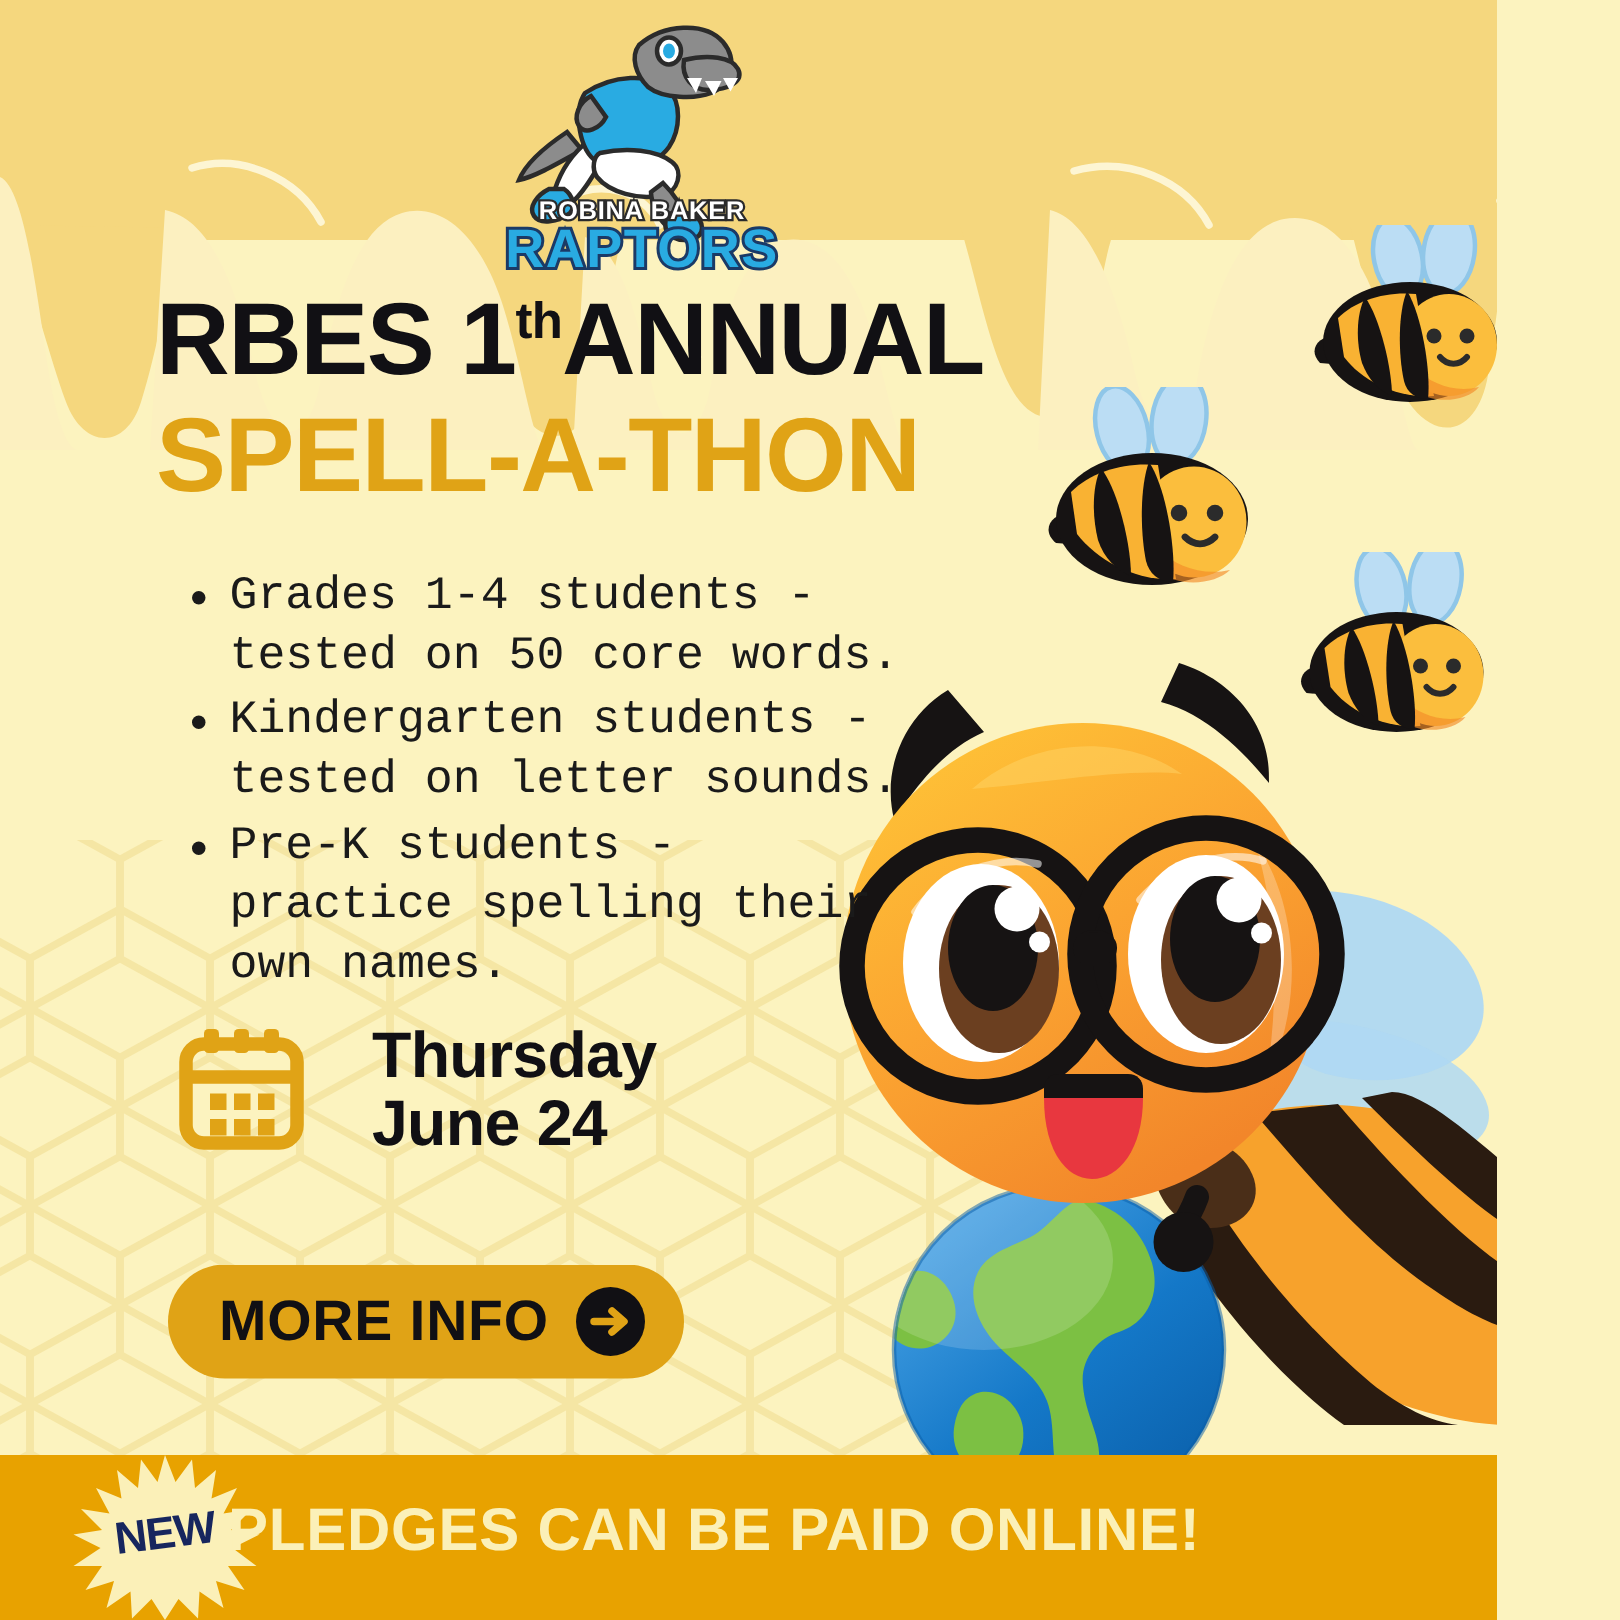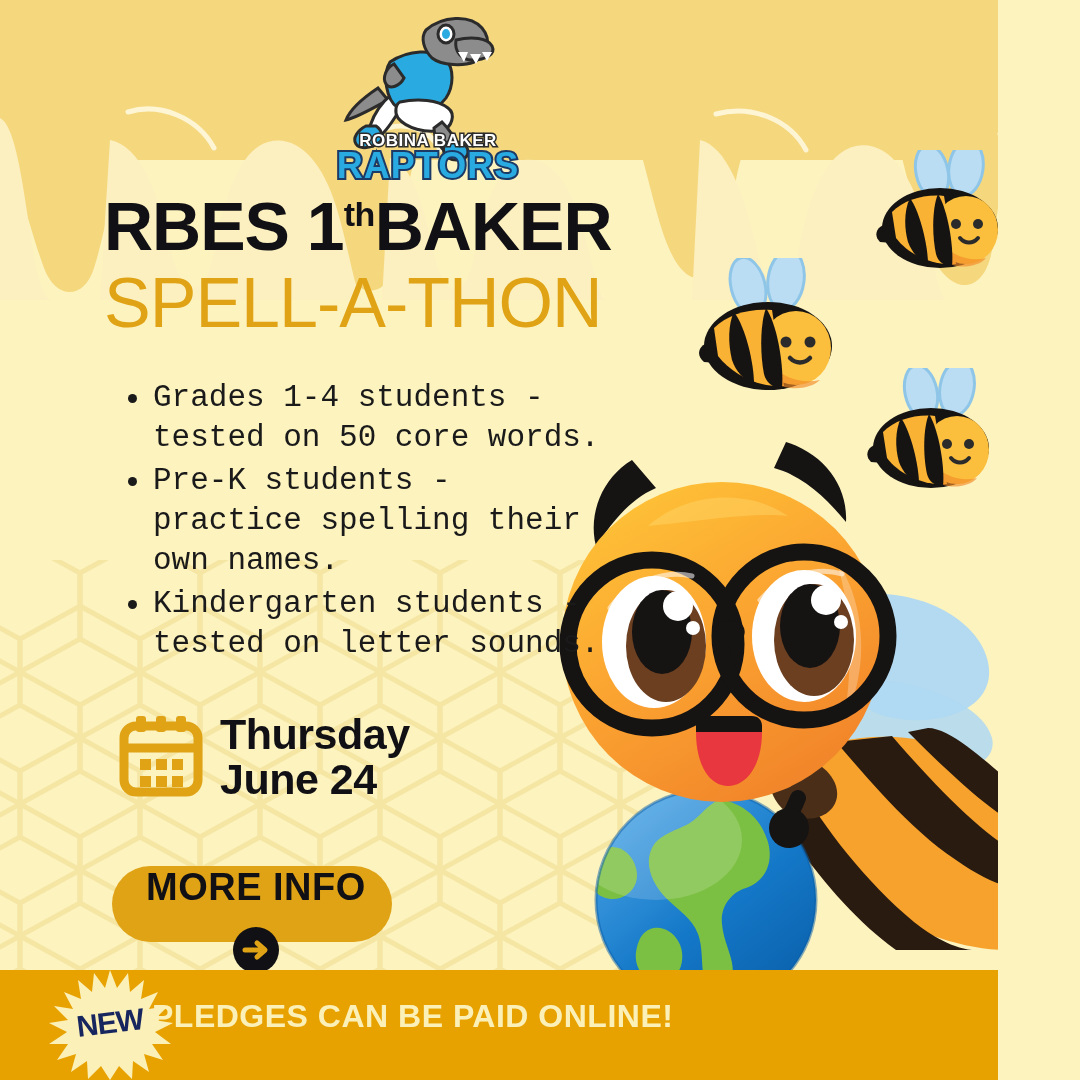--- a/index.html
+++ b/index.html
@@ -18,63 +18,63 @@
   .logo { position:absolute; left:330px; top:2px; width:200px; height:180px; }
 
   
   .headline { position:absolute; left:104px; top:192px; width:700px; }
   .h-line1 {
     font-size:68px; font-weight:bold; color:#111014;
     letter-spacing:-1px; line-height:1.0; white-space:nowrap;
   }
   .sup { font-size:34px; vertical-align:super; font-weight:bold; letter-spacing:-0.5px;}
   .h-line2 {
-    font-size:70px; font-weight:normal; color:#E0A316;
+    font-size:70px; font-weight:bold; color:#E0A316;
     letter-spacing:-1px; line-height:1.08; margin-top:6px; white-space:nowrap;
   }
 
   
   .bullets { position:absolute; left:128px; top:378px; width:490px; }
   .bullet { display:flex; align-items:flex-start; margin-bottom:4px;font-family:Liberation Mono, monospace; }
   .dot {
     width:9px; height:9px; border-radius:50%; background:#1a1a1a;
     margin:16px 16px 0 0; flex:0 0 auto;
   }
   .btext { font-size:31px; line-height:1.28; color:#1a1a1a; font-weight:400; }
 
   
-  .dateblock { position:absolute; left:118px; top:712px; display:flex; align-items:center; }
+  .dateblock { position:absolute; left:118px; top:682px; display:flex; align-items:center;gap:28px; }
   .cal-icon { width:86px; height:86px; flex:0 0 auto; margin-right:16px; }
   .date-text { font-size:43px; font-weight:bold; color:#111014; line-height:1.04; letter-spacing:-0.5px;}
 
   
   .cta {
-    position:absolute; left:112px; top:866px;
+    position:absolute; left:112px; top:843px;
     height:76px; padding:0 26px 0 34px;
     background:#E0A316; border-radius:38px;
     display:flex; align-items:center; gap:18px;
-    border:none; cursor:pointer;flex-direction:column;
+    border:none; cursor:pointer;
   }
   .cta-label { font-size:38px; font-weight:bold; color:#111014; letter-spacing:0.5px; }
   .cta-arrow { width:46px; height:46px; flex:0 0 auto; }
 
   
   .banner {
     position:absolute; left:0; bottom:0; width:1080px; height:110px;
     background:#E8A200; display:flex; align-items:center;
   }
   .new-badge { position:absolute; left:40px; top:-2px; width:140px; height:112px; }
   .new-label {
     position:absolute; left:64px; top:36px; width:92px;
     text-align:center; font-size:30px; font-weight:bold; color:#17265E;
     transform:rotate(-7deg); letter-spacing:-1px;
   }
   .banner-text {
     position:absolute; left:152px; top:28px;
-    font-size:32px; font-weight:bold; color:#FBF0B8; letter-spacing:0.5px;
+    font-size:40px; font-weight:bold; color:#FBF0B8; letter-spacing:0.5px;
   }
 
   
   .mascot { position:absolute; right:-8px; top:430px; width:470px; height:600px; }
   .bee-sm { position:absolute; }
   .bee1 { right:-6px; top:150px; width:130px; height:125px; }
   .bee2 { right:152px; top:258px; width:150px; height:140px; }
   .bee3 { right:-2px; top:368px; width:135px; height:128px; }
 </style>
 </head>
@@ -331,36 +331,36 @@
     <ellipse cx="92" cy="82" rx="32" ry="34" fill="#FBBE3D"></ellipse>
     <path fill="#F28C28" opacity="0.65" d="M70,98 C80,108 96,114 112,110 C104,120 80,122 70,112 Z"></path>
     <path fill="#161313" d="M36,50 C46,64 54,98 54,116 C44,112 38,104 34,94 C30,80 30,62 36,50 Z"></path>
     <path fill="#161313" d="M64,46 C74,62 80,100 78,118 C70,118 64,114 62,106 C58,88 58,60 64,46 Z"></path>
     <circle cx="82" cy="76" r="5" fill="#2B2B2B"></circle>
     <circle cx="104" cy="76" r="5" fill="#2B2B2B"></circle>
     <path d="M86,90 C91,96 99,96 104,90" stroke="#2B2B2B" stroke-width="4" fill="none" stroke-linecap="round"></path>
   </svg>
 
   <div class="headline">
-    <div class="h-line1"><span>RBES 1</span><span class="sup">th</span><span>BAKER</span></div>
+    <div class="h-line1"><span>RBES 1</span><span class="sup">th</span><span>ANNUAL</span></div>
     <div class="h-line2">SPELL-A-THON</div>
   </div>
 
   <div class="bullets">
     <div class="bullet">
       <span class="dot"></span>
       <span class="btext">Grades 1-4 students - tested on 50 core words.</span>
     </div>
     <div class="bullet">
       <span class="dot"></span>
-      <span class="btext">Pre-K students -  practice spelling their own names.</span>
+      <span class="btext">Kindergarten students - tested on letter sounds.</span>
     </div>
     <div class="bullet">
       <span class="dot"></span>
-      <span class="btext">Kindergarten students - tested on letter sounds.</span>
+      <span class="btext">Pre-K students -  practice spelling their own names.</span>
     </div>
   </div>
 
   <div class="dateblock">
     <svg class="cal-icon" viewBox="0 0 86 86">
       <rect x="6" y="12" width="74" height="66" rx="12" fill="none" stroke="#E0A316" stroke-width="9"></rect>
       <path d="M10,34 H76" stroke="#E0A316" stroke-width="9"></path>
       <g fill="#E0A316">
         <rect x="18" y="2" width="10" height="16" rx="3"></rect>
         <rect x="38" y="2" width="10" height="16" rx="3"></rect>

